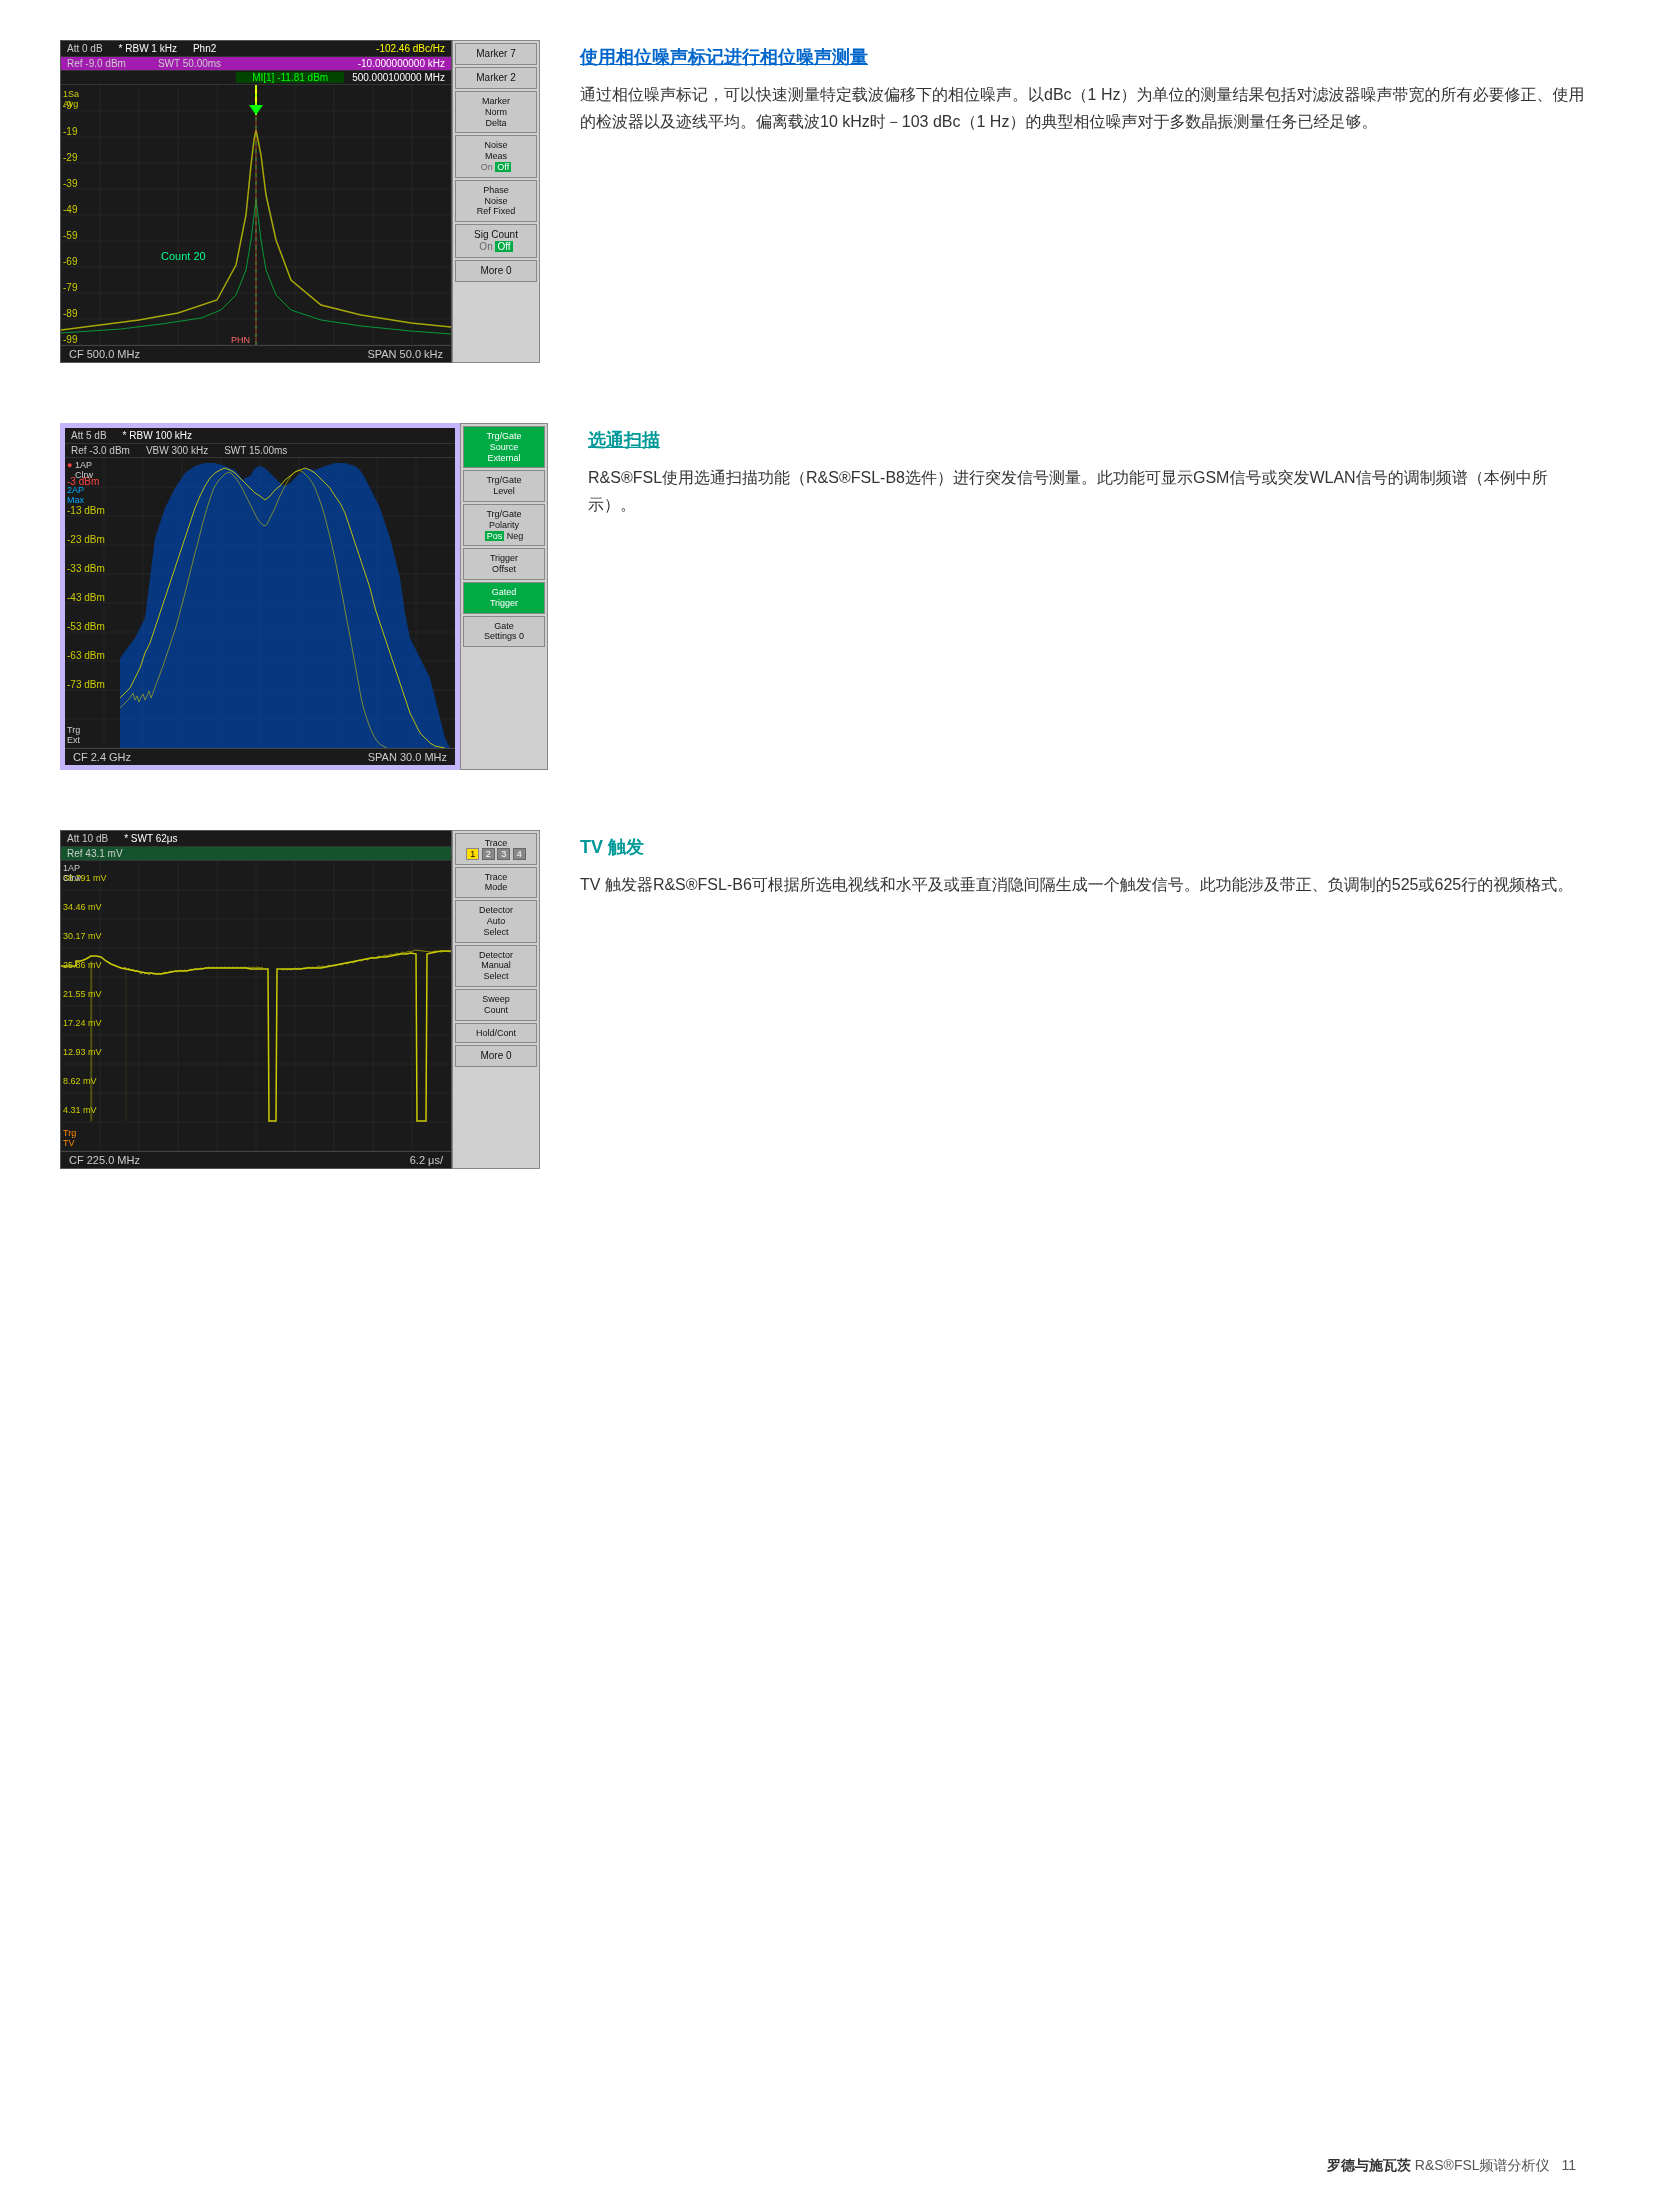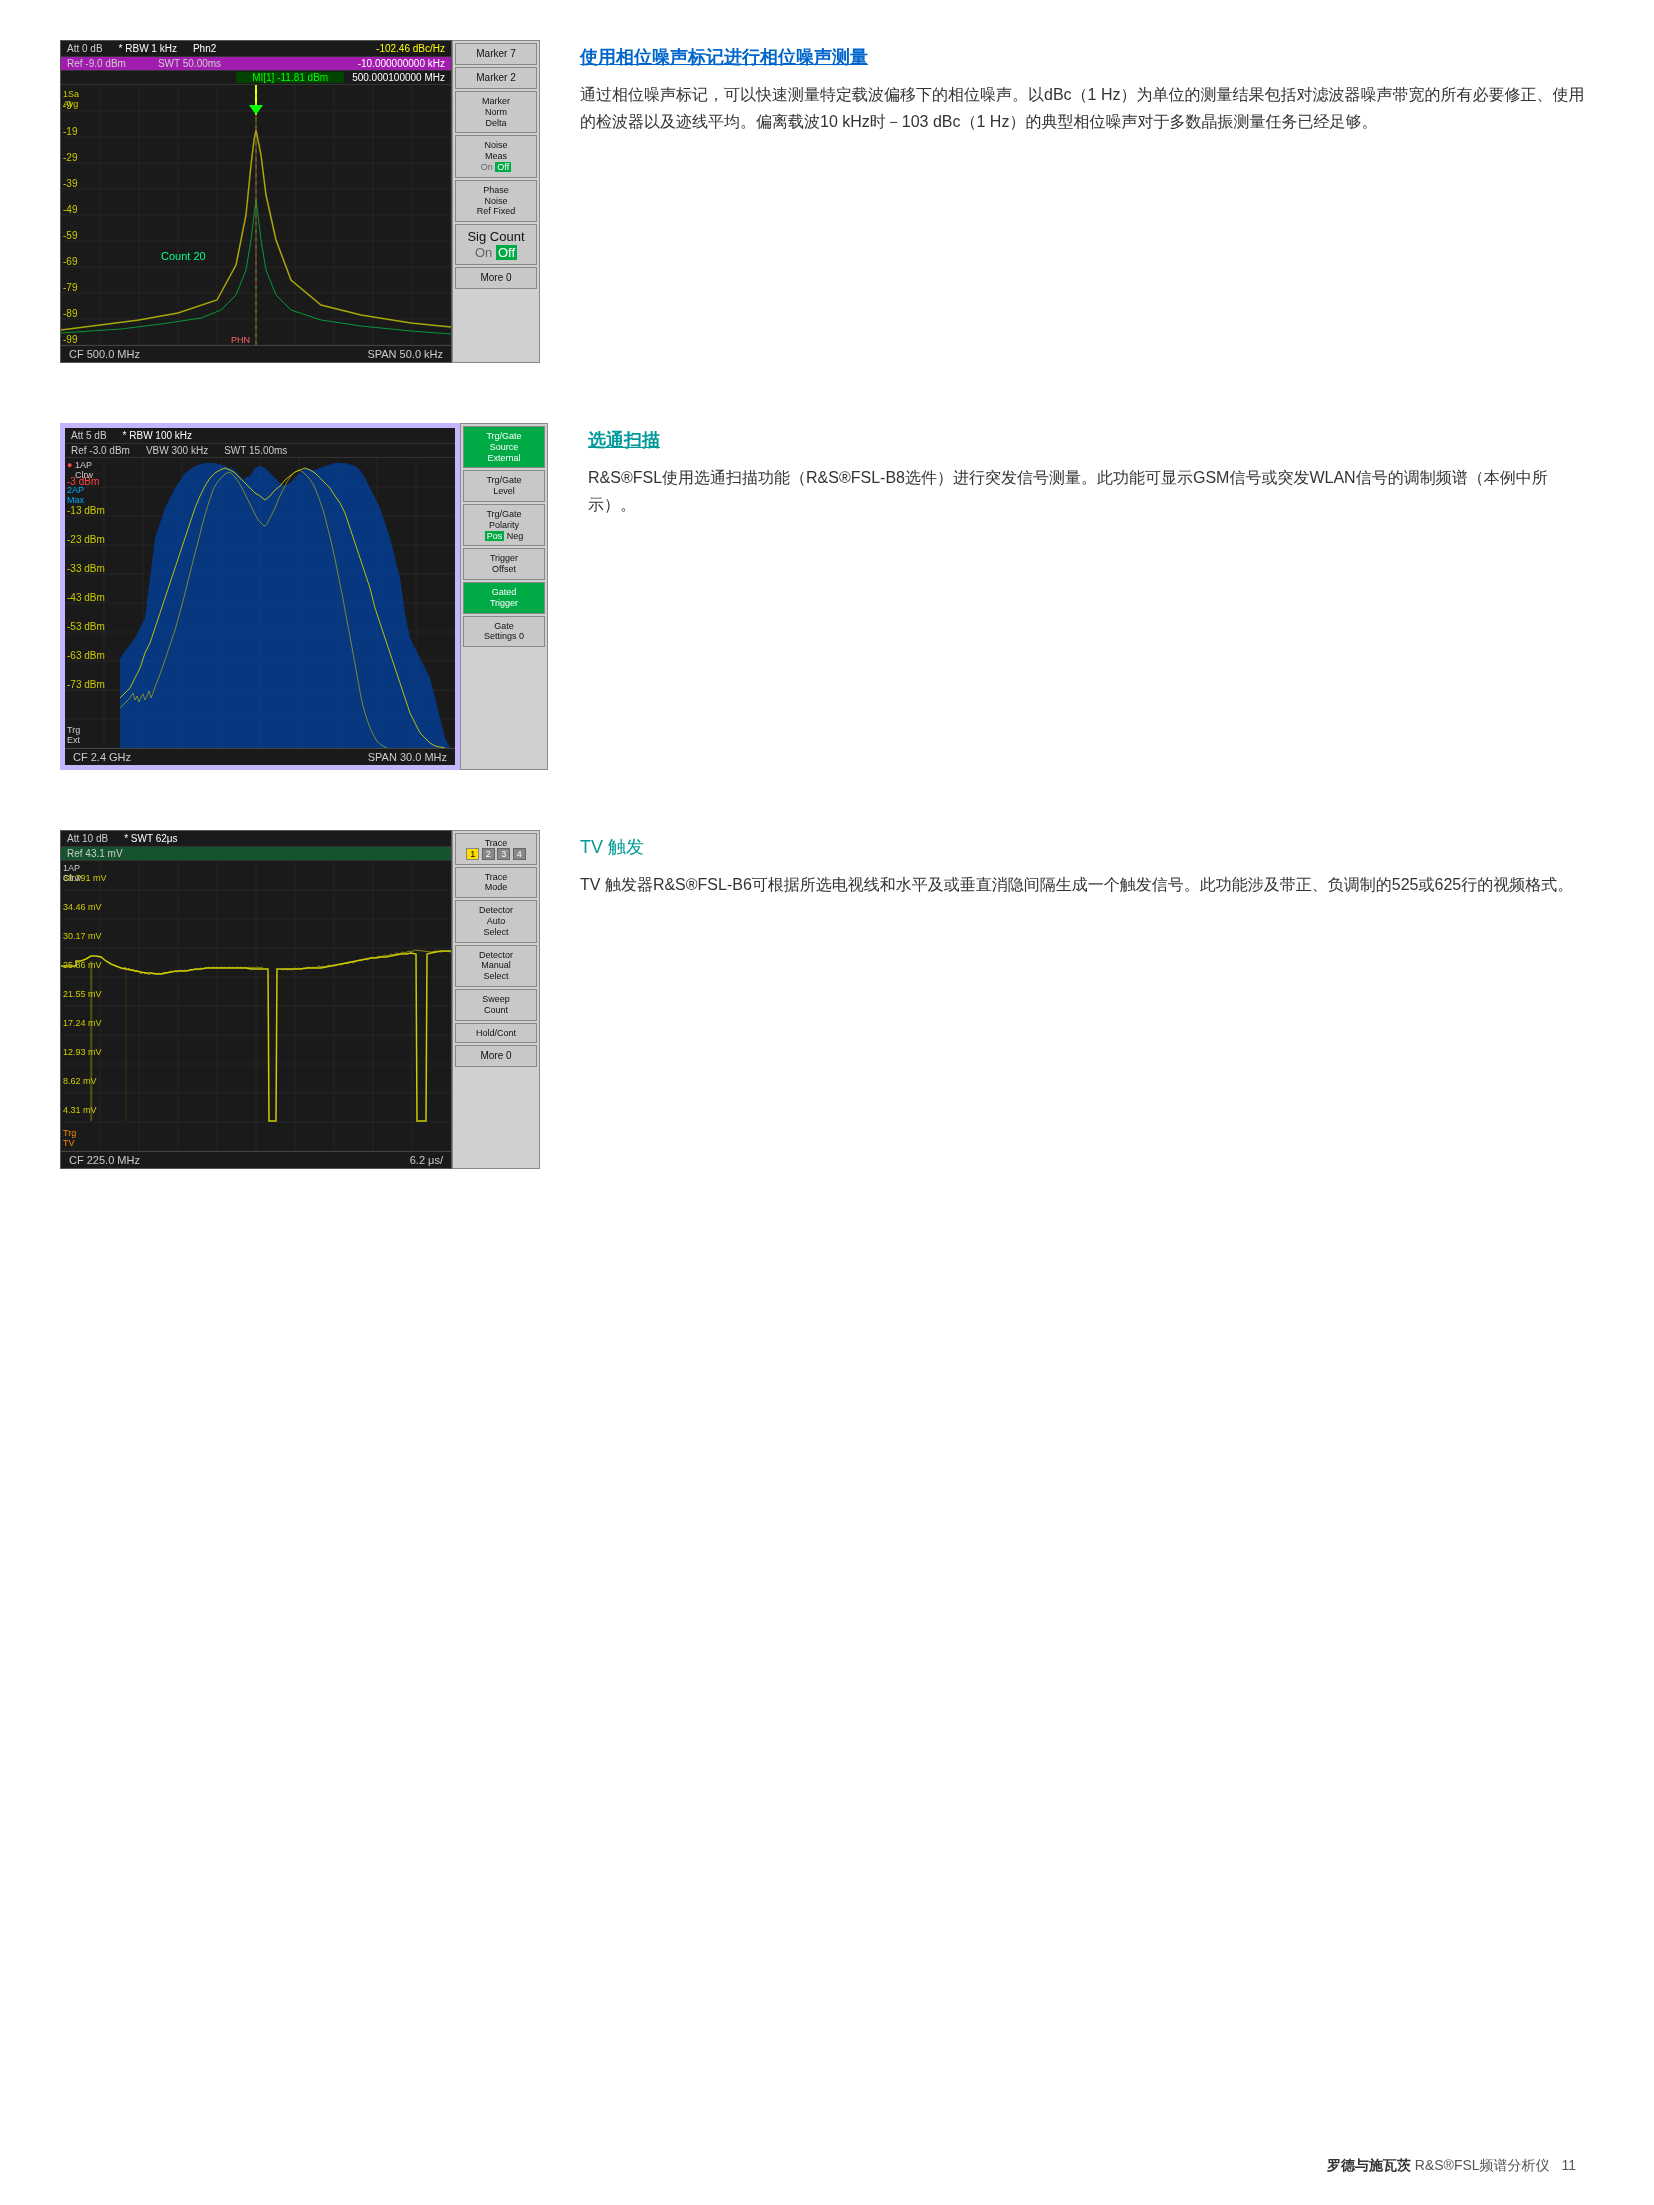--- a/index.html
+++ b/index.html
@@ -169,21 +169,21 @@
           <span>SPAN 50.0 kHz</span>
         </div>
       </div>
 
       <div style="display:flex; flex-direction:column; gap:2px; width:88px; background:#d0d0d0; border:1px solid #888; padding:2px;">
         <div class="sidebar-btn">Marker 7</div>
         <div class="sidebar-btn">Marker 2</div>
         <div class="sidebar-btn" style="font-size:9px;">Marker<br>Norm<br>Delta</div>
         <div class="sidebar-btn" style="font-size:9px;">Noise<br>Meas<br><span style="color:#666;">On</span> <span style="background:#00aa44;color:#fff;padding:0 2px;">Off</span></div>
         <div class="sidebar-btn" style="font-size:9px;">Phase<br>Noise<br>Ref Fixed</div>
-        <div class="sidebar-btn" style="font-size:13px;">Sig Count<br><span style="color:#666;">On</span> <span style="background:#00aa44;color:#fff;padding:0 2px;">Off</span></div>
+        <div class="sidebar-btn" style="font-size:10px;">Sig Count<br><span style="color:#666;">On</span> <span style="background:#00aa44;color:#fff;padding:0 2px;">Off</span></div>
         <div class="sidebar-btn">More  0</div>
       </div>
     </div>
   </div>
 
   <div class="text-area">
     <div class="section-title blue underline">使用相位噪声标记进行相位噪声测量</div>
     <div class="section-body">通过相位噪声标记，可以快速测量特定载波偏移下的相位噪声。以dBc（1 Hz）为单位的测量结果包括对滤波器噪声带宽的所有必要修正、使用的检波器以及迹线平均。偏离载波10 kHz时－103 dBc（1 Hz）的典型相位噪声对于多数晶振测量任务已经足够。</div>
   </div>
 </div>
@@ -353,21 +353,21 @@
         <div class="sidebar-btn" style="font-size:9px;">Detector<br>Manual<br>Select</div>
         <div class="sidebar-btn" style="font-size:9px;">Sweep<br>Count</div>
         <div class="sidebar-btn" style="font-size:9px;">Hold/Cont</div>
         <div class="sidebar-btn">More  0</div>
       </div>
     </div>
   </div>
 
   <div class="text-area">
     <div class="section-title teal">
-      <span style="font-weight:normal;">TV 触发</span>
+      <span style="font-weight:bold;">TV 触发</span>
     </div>
     <div class="section-body">TV 触发器R&amp;S®FSL-B6可根据所选电视线和水平及或垂直消隐间隔生成一个触发信号。此功能涉及带正、负调制的525或625行的视频格式。</div>
   </div>
 </div>
 
 <div style="position:fixed; bottom:30px; right:78px; font-size:14px; color:#555;">
   <span class="footer-brand">罗德与施瓦茨</span>
   <span>R&amp;S®FSL频谱分析仪</span>
   <span style="margin-left:8px;">11</span>
 </div>

